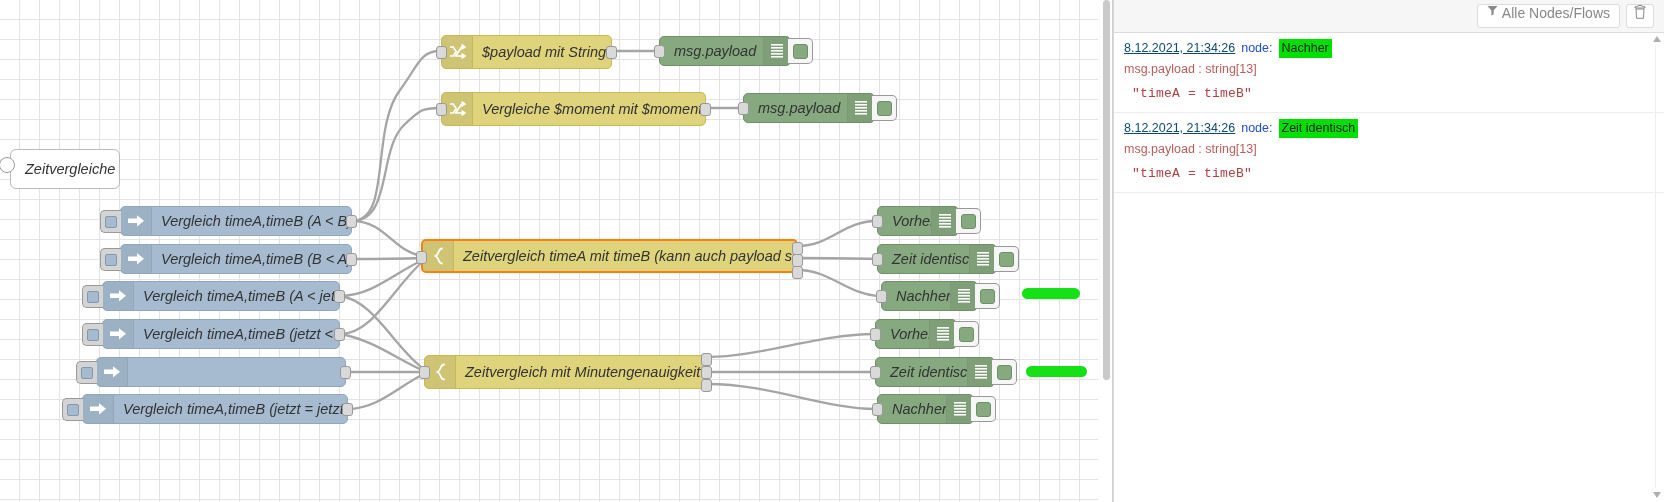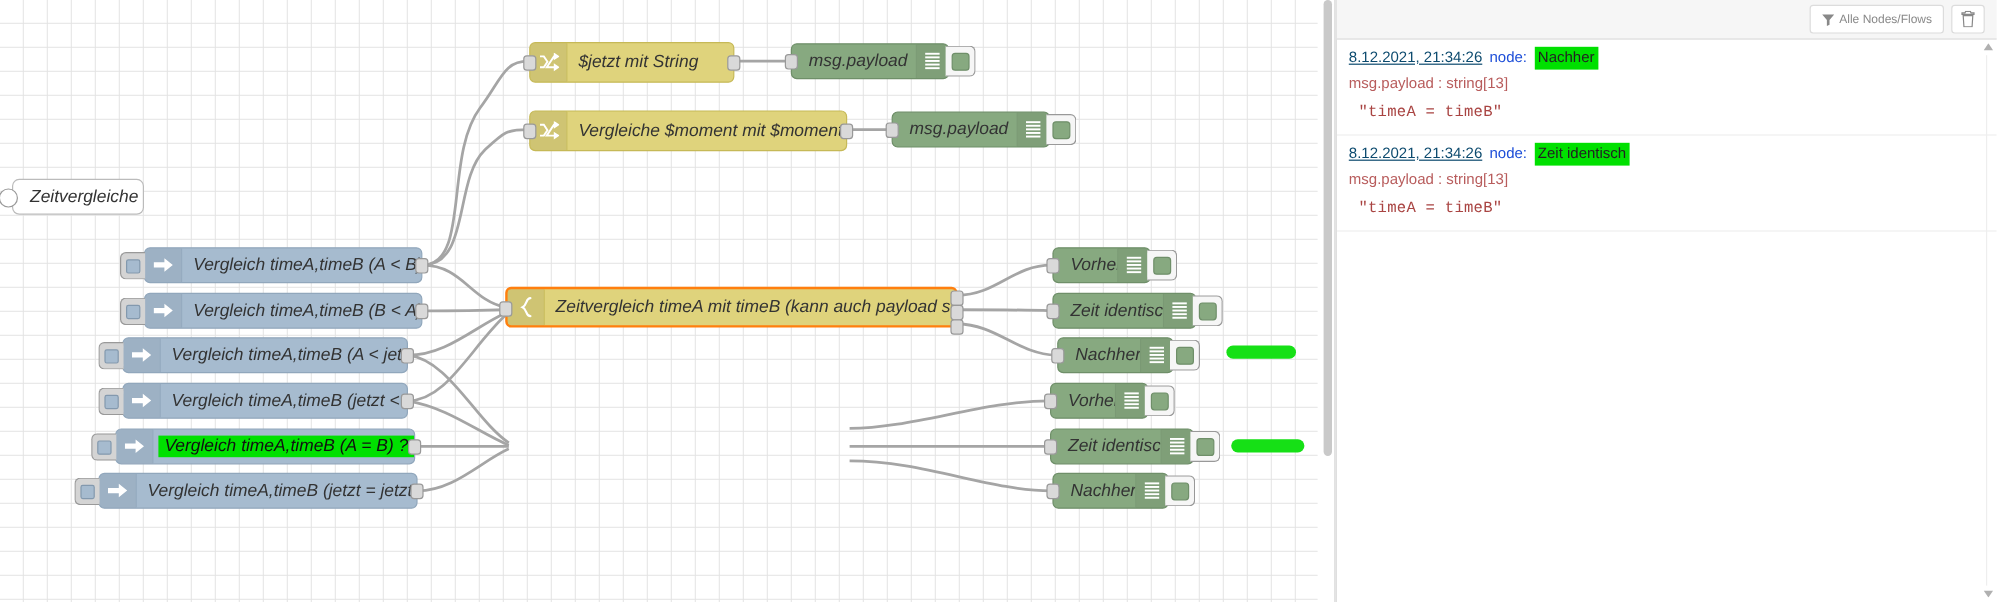--- a/index.html
+++ b/index.html
@@ -89,21 +89,21 @@
     border-radius:0 5px 5px 0;box-sizing:border-box;
     display:flex;align-items:center;justify-content:center;
   }
   .dbg .dbtn i{
     width:15px;height:15px;background:#87a980;border:1px solid #6f8f69;
     border-radius:3px;box-sizing:border-box;display:block;
   }
 
   
   .linknode{
-    background:#fff;border:1px solid #bbb;height:30px;border-radius:6px;
+    background:#fff;border:1px solid #bbb;height:40px;border-radius:6px;
   }
   .linknode .port{
     position:absolute;left:-12px;top:7px;width:16px;height:16px;
     background:#fff;border:1px solid #999;border-radius:8px;box-sizing:border-box;
   }
   .linknode .lbl{padding:0 14px;}
 
   
   .port-out,.port-in{
     position:absolute;width:11px;height:13px;background:#d9d9d9;
@@ -130,22 +130,22 @@
   }
   #sb-toolbar{
     position:relative;height:32px;background:#f6f6f6;
     border-bottom:1px solid #dcdcdc;
     display:flex;align-items:center;justify-content:flex-end;
     padding-right:10px;gap:6px;
   }
   .sb-btn{
     height:24px;box-sizing:border-box;
     border:1px solid #dcdcdc;background:#fff;border-radius:3px;
-    color:#888;font-size:10px;
-    display:flex;align-items:center;gap:4px;padding:0 9px;
+    color:#888;font-size:14px;
+    display:flex;align-items:flex-start;gap:4px;padding:0 9px;
     cursor:pointer;
   }
   .sb-btn.icononly{width:28px;padding:0;justify-content:center;}
   .sb-btn svg{display:block;}
 
   #sb-list{position:relative;height:470px;overflow:hidden;}
   .msg{
     position:relative;padding:6px 10px 8px 10px;
     border-bottom:1px solid #eee;
     font-size:12.5px;line-height:1.55;color:#666;
@@ -266,21 +266,20 @@
 
     <div class="node inject" style="left:96px;top:357px;width:250px;">
       <span class="ibtn">
           <i></i>
         </span>
       <span class="icn">
         <svg width="17" height="14" viewBox="0 0 17 14">
             <path d="M0 4.6h9V1.2l7 5.6-7 5.6V9H0z" fill="#fff"></path>
           </svg>
       </span>
-      <span class="lbl hl">Vergleich timeA,timeB (A = B) ?</span>
       <span class="port-out" style="right:-6px;top:8px;"></span>
     </div>
 
     <div class="node inject" style="left:82px;top:394px;width:266px;">
       <span class="ibtn">
           <i></i>
         </span>
       <span class="icn">
         <svg width="17" height="14" viewBox="0 0 17 14">
             <path d="M0 4.6h9V1.2l7 5.6-7 5.6V9H0z" fill="#fff"></path>
@@ -290,21 +289,21 @@
       <span class="port-out" style="right:-6px;top:8px;"></span>
     </div>
 
     <div class="node fn" style="left:441px;top:35px;width:171px;">
       <span class="port-in" style="left:-6px;top:10px;"></span>
       <span class="icn">
         <svg width="17" height="16" viewBox="0 0 17 16">
             <path d="M1 3h3.2l3 4.5-3 4.5H1M16 3h-3.4l-6 9H16M13.3 1.2L16 3l-2.7 1.8zM13.3 10.2L16 12l-2.7 1.8z" stroke="#fff" stroke-width="1.6" fill="none"></path>
           </svg>
       </span>
-      <span class="lbl">$jetzt mit String</span>
+      <span class="lbl">$payload mit String</span>
       <span class="port-out" style="right:-6px;top:10px;"></span>
     </div>
 
     <div class="node fn" style="left:441px;top:92px;width:265px;">
       <span class="port-in" style="left:-6px;top:10px;"></span>
       <span class="icn">
         <svg width="17" height="16" viewBox="0 0 17 16">
             <path d="M1 3h3.2l3 4.5-3 4.5H1M16 3h-3.4l-6 9H16M13.3 1.2L16 3l-2.7 1.8zM13.3 10.2L16 12l-2.7 1.8z" stroke="#fff" stroke-width="1.6" fill="none"></path>
           </svg>
       </span>
@@ -356,20 +355,32 @@
         <svg width="15" height="18" viewBox="0 0 15 18">
             <path d="M11 1.5C7 1.5 8.5 7 4.5 9 8.5 11 7 16.5 11 16.5" stroke="#fff" stroke-width="1.8" fill="none" stroke-linecap="round"></path>
           </svg>
       </span>
       <span class="lbl">Zeitvergleich timeA mit timeB (kann auch payload sein)</span>
       <span class="port-out" style="right:-7px;top:1px;"></span>
       <span class="port-out" style="right:-7px;top:13px;"></span>
       <span class="port-out" style="right:-7px;top:25px;"></span>
     </div>
 
+    <div class="node fn" style="left:424px;top:355px;width:283px;">
+      <span class="port-in" style="left:-6px;top:10px;"></span>
+      <span class="icn">
+        <svg width="15" height="18" viewBox="0 0 15 18">
+            <path d="M11 1.5C7 1.5 8.5 7 4.5 9 8.5 11 7 16.5 11 16.5" stroke="#fff" stroke-width="1.8" fill="none" stroke-linecap="round"></path>
+          </svg>
+      </span>
+      <span class="lbl">Zeitvergleich mit Minutengenauigkeit</span>
+      <span class="port-out" style="right:-6px;top:-3px;"></span>
+      <span class="port-out" style="right:-6px;top:10px;"></span>
+      <span class="port-out" style="right:-6px;top:23px;"></span>
+    </div>
 
     <div class="node dbg" style="left:877px;top:206px;width:82px;">
       <span class="port-in" style="left:-6px;top:8px;"></span>
       <span class="lbl">Vorher</span>
       <span class="strip">
         <svg width="14" height="16" viewBox="0 0 14 16">
             <g fill="#fff">
               <rect x="1" y="1" width="12" height="1.6"></rect>
               <rect x="1" y="4" width="12" height="1.6"></rect>
               <rect x="1" y="7" width="12" height="1.6"></rect>

